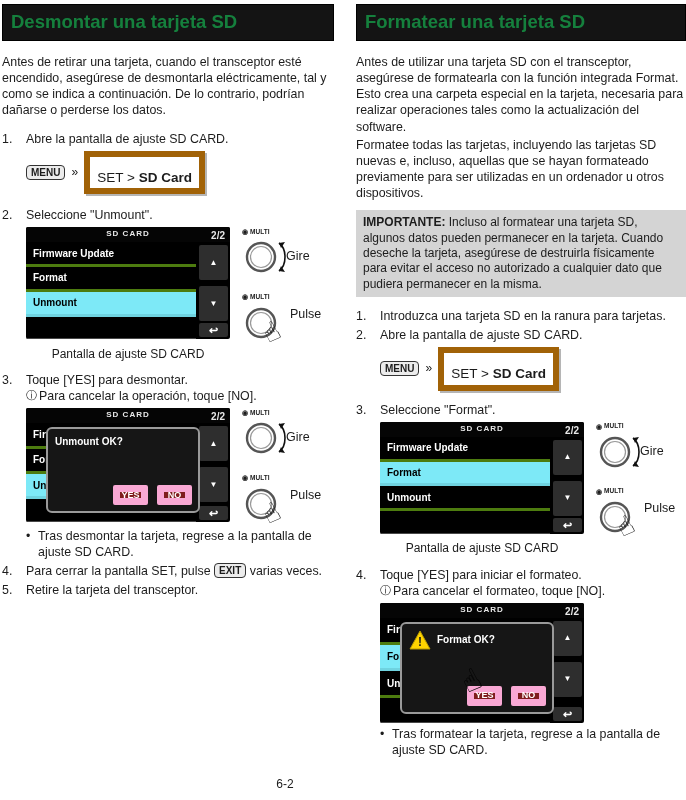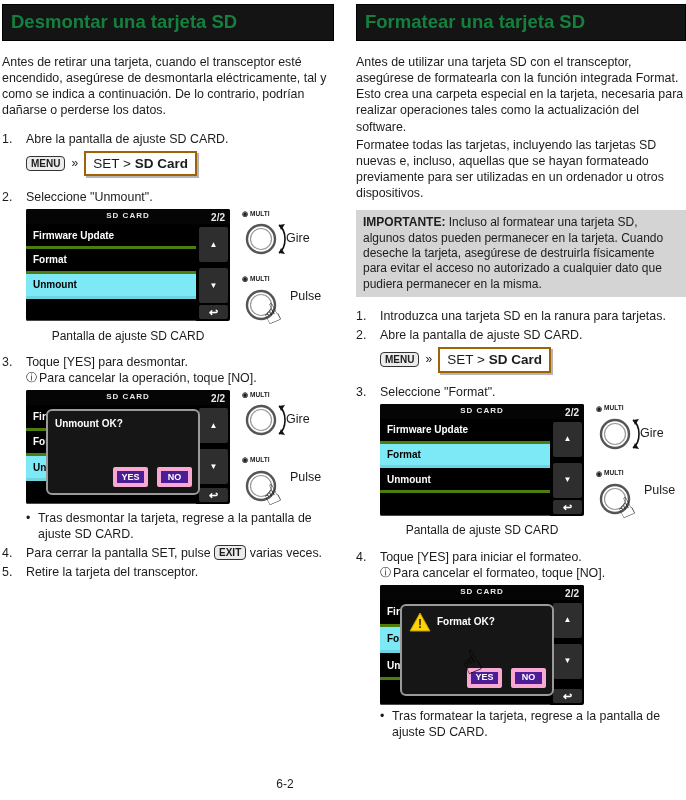--- a/index.html
+++ b/index.html
@@ -34,22 +34,22 @@
   .step-body { flex:1; }
 
   .menu-line { display:flex; align-items:center; gap:6px; margin:4px 0 10px 0; }
   .keycap {
     display:inline-block; border:1px solid #333; border-radius:4px;
     background:#ececec; font-weight:bold; font-size:10px;
     padding:0 4px; line-height:13px; vertical-align:1px;
   }
   .chev { font-size:12px; }
   .path-box {
-    display:inline-block; border:2px solid #a16207; box-shadow:2px 2px 0 #b5b5b5;
-    font-size:13.5px; padding:2px 7px 2px 7px; background:#fff;
+    display:inline-block; border:6px solid #a16207; box-shadow:2px 2px 0 #b5b5b5;
+    font-size:13.5px; padding:12px 7px 2px 7px; background:#fff;
   }
   .path-box .pb-bold { font-weight:bold; margin-left:4px; }
 
   .info-line { display:flex; }
   .info-ic { width:13px; flex-shrink:0; font-size:11px; }
   .bullet-line { display:flex; margin-top:3px; }
   .bullet-dot { width:12px; flex-shrink:0; }
 
   
   .figure-row { display:flex; margin:4px 0 1px 0; }
@@ -84,21 +84,21 @@
   .btn-ret { height:14px; margin-top:auto; font-size:11px; font-weight:bold; line-height:10px; }
 
   .dialog {
     position:absolute; left:20px; top:19px; width:154px; height:86px;
     background:#161616; border:2px solid #9a9a9a; border-radius:6px;
     padding:6px 7px;
   }
   .dialog-title { color:#fff; font-weight:bold; font-size:10px; display:flex; align-items:center; gap:6px; }
   .dialog-btns { position:absolute; right:6px; bottom:6px; display:flex; gap:9px; }
   .dlg-btn {
-    width:35px; height:20px; background:#4c1d95; border:4px solid #f9a8d4; border-radius:2px;
+    width:35px; height:20px; background:#7f1d1d; border:7px solid #f9a8d4; border-radius:2px;
     color:#fff; font-size:9px; font-weight:bold;
     display:flex; align-items:center; justify-content:center;
   }
   .warn-svg { flex-shrink:0; }
   .hand-on-yes {
     position:absolute; left:82px; top:58px; font-size:30px; color:#000;
     transform:rotate(-28deg); z-index:5; pointer-events:none;
     font-family:"DejaVu Sans", sans-serif;
   }
 

